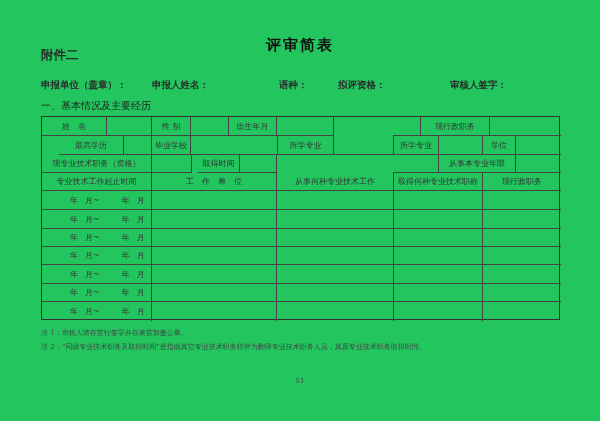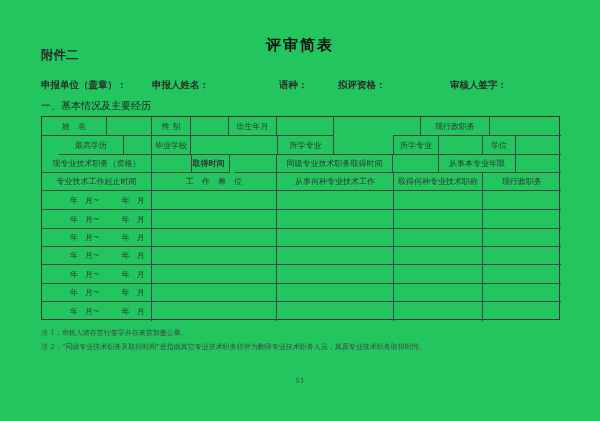--- a/index.html
+++ b/index.html
@@ -51,23 +51,22 @@
       <div class="cell" style="left: 110px; top: 19px; width: 39px; height: 19px;">毕业学校</div>
       <div class="cell" style="left: 149px; top: 19px; width: 87px; height: 19px;"></div>
       <div class="cell" style="left: 236px; top: 19px; width: 56px; height: 19px;">所学专业</div>
       <div class="cell" style="left: 292px; top: 19px; width: 60px; height: 19px;"></div>
       <div class="cell" style="left: 352px; top: 19px; width: 45px; height: 19px;">所学专业</div>
       <div class="cell" style="left: 397px; top: 19px; width: 44px; height: 19px;"></div>
       <div class="cell" style="left: 441px; top: 19px; width: 33px; height: 19px;">学位</div>
       <div class="cell" style="left: 474px; top: 19px; width: 45px; height: 19px; border-right: none;"></div>
       <div class="cell" style="left: 0px; top: 38px; width: 110px; height: 18px;">现专业技术职务（资格）</div>
       <div class="cell" style="left: 110px; top: 38px; width: 40px; height: 18px;"></div>
-      <div class="cell" style="left: 146px; top: 38px; width: 42px; height: 18px; font-weight: bold;">取得时间</div>
+      <div class="cell" style="left: 156px; top: 38px; width: 42px; height: 18px;">取得时间</div>
       <div class="cell" style="left: 192px; top: 38px; width: 43px; height: 18px;"></div>
-      <div class="cell" style="left: 235px; top: 38px; width: 116px; height: 18px;">同级专业技术职务取得时间</div>
       <div class="cell" style="left: 351px; top: 38px; width: 46px; height: 18px;"></div>
       <div class="cell" style="left: 397px; top: 38px; width: 77px; height: 18px;">从事本专业年限</div>
       <div class="cell" style="left: 474px; top: 38px; width: 45px; height: 18px; border-right: none;"></div>
       <div class="cell" style="left: 0px; top: 56px; width: 110px; height: 18px;">专业技术工作起止时间</div>
       <div class="cell" style="left: 235px; top: 56px; width: 117px; height: 18px;">从事何种专业技术工作</div>
       <div class="cell" style="left: 110px; top: 56px; width: 125px; height: 18px;">工　作　单　位</div>
       <div class="cell" style="left: 352px; top: 56px; width: 89px; height: 18px;">取得何种专业技术职称</div>
       <div class="cell" style="left: 441px; top: 56px; width: 78px; height: 18px; border-right: none;">现行政职务</div>
       <div class="cell" style="left: 0px; top: 74px; width: 110px; height: 19px; justify-content: flex-start; padding-left: 28px;">
         <span style="margin-left: 0px;">年</span>

